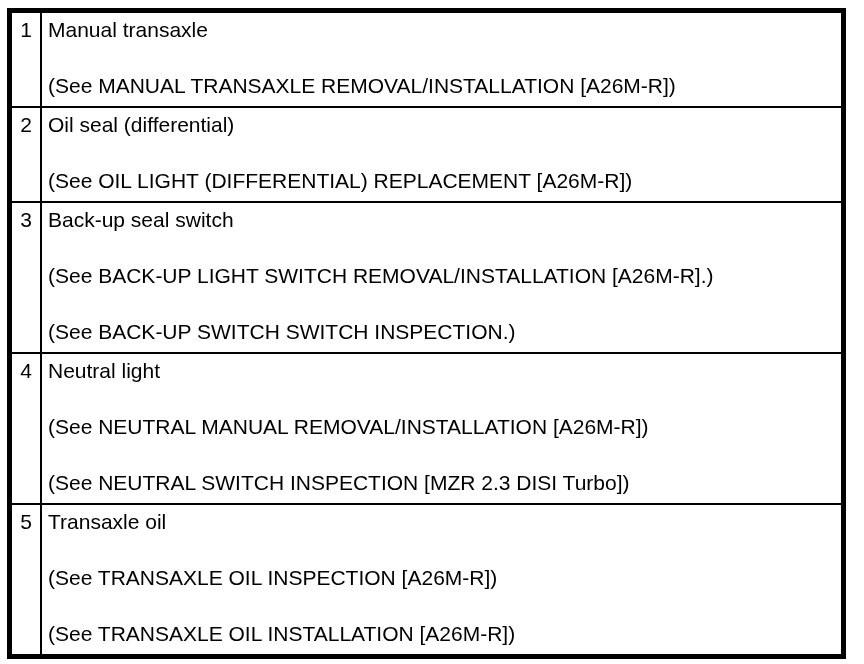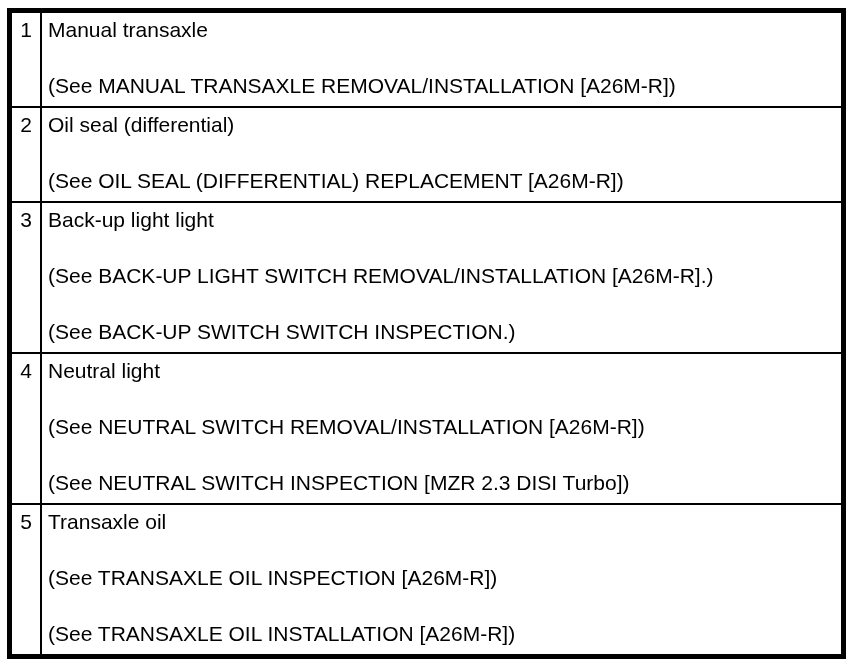--- a/index.html
+++ b/index.html
@@ -65,38 +65,38 @@
     <td class="desc">
             <div class="line">Manual transaxle</div>
             <div class="line">(See MANUAL TRANSAXLE REMOVAL/INSTALLATION [A26M-R])</div>
           </td>
   </tr>
 
   <tr>
     <td class="num">2</td>
     <td class="desc">
             <div class="line">Oil seal (differential)</div>
-            <div class="line">(See OIL SEAL (DIFFERENTIAL) REPLACEMENT [A26M-R])</div>
+            <div class="line">(See OIL LIGHT (DIFFERENTIAL) REPLACEMENT [A26M-R])</div>
           </td>
   </tr>
 
   <tr>
     <td class="num">3</td>
     <td class="desc">
-            <div class="line">Back-up light light</div>
+            <div class="line">Back-up seal switch</div>
             <div class="line">(See BACK-UP LIGHT SWITCH REMOVAL/INSTALLATION [A26M-R].)</div>
             <div class="line">(See BACK-UP SWITCH SWITCH INSPECTION.)</div>
           </td>
   </tr>
 
   <tr>
     <td class="num">4</td>
     <td class="desc">
             <div class="line">Neutral light</div>
-            <div class="line">(See NEUTRAL SWITCH REMOVAL/INSTALLATION [A26M-R])</div>
+            <div class="line">(See NEUTRAL MANUAL REMOVAL/INSTALLATION [A26M-R])</div>
             <div class="line">(See NEUTRAL SWITCH INSPECTION [MZR 2.3 DISI Turbo])</div>
           </td>
   </tr>
 
   <tr>
     <td class="num">5</td>
     <td class="desc">
             <div class="line">Transaxle oil</div>
             <div class="line">(See TRANSAXLE OIL INSPECTION [A26M-R])</div>
             <div class="line">(See TRANSAXLE OIL INSTALLATION [A26M-R])</div>

